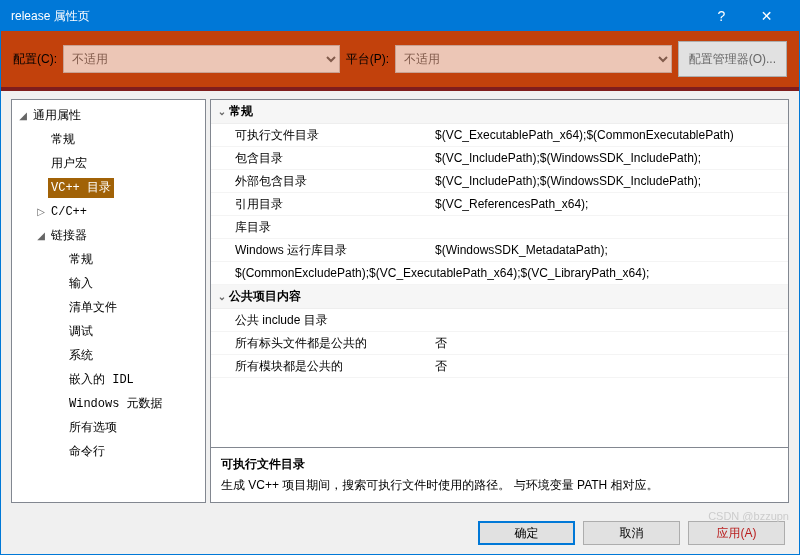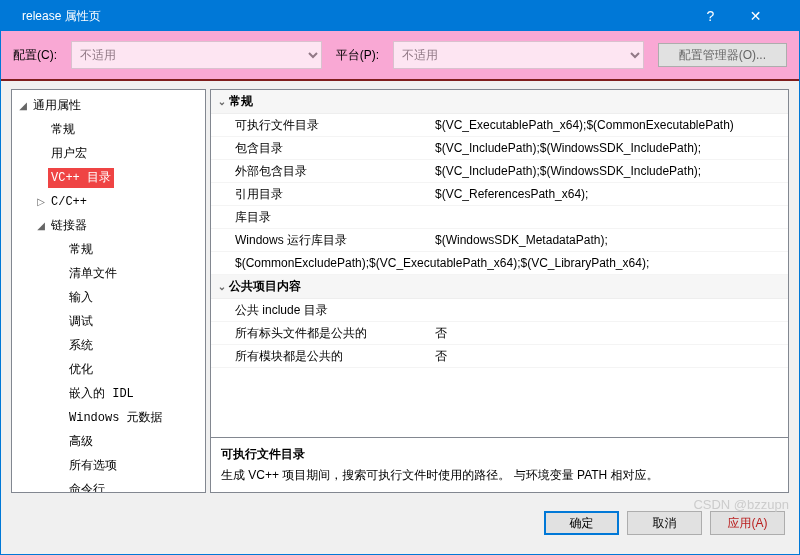--- a/index.html
+++ b/index.html
@@ -1,45 +1,45 @@
 <!DOCTYPE html>
 <html><head>
 <meta charset="utf-8">
 <style>
 * { box-sizing: border-box; margin: 0; padding: 0; font-family: "Microsoft YaHei", "Segoe UI", sans-serif; }
 body { width: 800px; height: 555px; background: #f0f0f0; border: 1px solid #0078d7; overflow: hidden; position: relative; }
-.titlebar { background: #0078d7; color: #fff; height: 30px; display: flex; align-items: center; padding: 0 21px; font-size: 12px; }
+.titlebar { background: #0078d7; color: #fff; height: 30px; display: flex; align-items: center; padding: 0 10px; font-size: 12px; }
 .titlebar .title { flex: 1; }
 .titlebar .btn { width: 45px; text-align: center; font-size: 14px; cursor: pointer; }
-.toolbar { background: #f9a8d4; padding: 10px 12px; display: flex; align-items: center; font-size: 12px; gap: 14px; border-bottom: 2px solid #7f1d1d; }
+.toolbar { background: #c2410c; padding: 10px 12px; display: flex; align-items: center; font-size: 12px; gap: 6px; border-bottom: 4px solid #7f1d1d; }
 .toolbar select { flex: 1; height: 28px; font-size: 12px; background: #fff; border: 1px solid #ccc; color: #666; padding: 0 4px; }
-.toolbar button { height: 24px; padding: 0 20px; font-size: 12px; background: #e1e1e1; border: 1px solid #adadad; color: #666; }
+.toolbar button { height: 36px; padding: 0 10px; font-size: 12px; background: #e1e1e1; border: 1px solid #adadad; color: #666; }
 .main { display: flex; height: 420px; }
 .tree { width: 195px; border: 1px solid #828790; background: #fff; margin: 8px 2px 8px 10px; overflow-y: auto; font-size: 12px; padding: 4px 0; }
 .tree-item { padding: 2px 0 2px 4px; display: flex; align-items: center; white-space: nowrap; cursor: pointer; line-height: 18px; }
 .tree-item .exp { width: 14px; display: inline-block; text-align: center; color: #666; font-size: 10px; }
 .tree-item .label { padding: 1px 3px; font-family: Liberation Mono, monospace; }
-.tree-item.selected .label { background: #ef4444; color: #fff; }
+.tree-item.selected .label { background: #a16207; color: #fff; }
 .lvl0 { padding-left: 4px; }
 .lvl1 { padding-left: 22px; }
 .lvl2 { padding-left: 40px; }
 .content { flex: 1; margin: 8px 10px 8px 2px; display: flex; flex-direction: column; }
 .grid { flex: 1; border: 1px solid #828790; background: #fff; overflow: auto; font-size: 12px; }
 .grid-section { display: flex; align-items: center; background: #f6f6f6; font-weight: bold; padding: 3px 4px; border-bottom: 1px solid #eee; }
 .grid-section .exp { width: 14px; text-align: center; color: #666; font-size: 10px; }
 .grid-row { display: flex; padding: 2px 0 2px 24px; border-bottom: 1px solid #f4f4f4; line-height: 18px; }
 .grid-row .name { width: 200px; }
 .grid-row .val { flex: 1; color: #000; overflow: hidden; white-space: nowrap; text-overflow: clip; }
 .desc { border: 1px solid #828790; border-top: none; background: #fff; padding: 8px 10px; font-size: 12px; }
 .desc-title { font-weight: bold; margin-bottom: 4px; }
 .footer { display: flex; justify-content: flex-end; gap: 8px; padding: 10px 14px; }
-.footer button { width: 75px; height: 24px; font-size: 12px; background: #e1e1e1; border: 1px solid #adadad; }
+.footer button { width: 97px; height: 24px; font-size: 12px; background: #e1e1e1; border: 1px solid #adadad; }
 .footer button.primary { background: #e1e1e1; border: 2px solid #0078d7; }
 .footer button:disabled { color: #b91c1c; }
-.watermark { position: absolute; right: 10px; bottom: 42px; font-size: 13px; color: #ccc; }
+.watermark { position: absolute; right: 10px; bottom: 32px; font-size: 11px; color: #ccc; }
 </style>
 </head>
 <body>
 
 <div class="titlebar">
   <span class="title">release 属性页</span>
   <span class="btn">?</span>
   <span class="btn">✕</span>
 </div>
 
@@ -76,49 +76,41 @@
       <div class="tree-item lvl1">
         <span class="exp">◢</span>
         <span class="label">链接器</span>
       </div>
       <div class="tree-item lvl2">
         <span class="exp"></span>
         <span class="label">常规</span>
       </div>
       <div class="tree-item lvl2">
         <span class="exp"></span>
-        <span class="label">清单文件</span>
+        <span class="label">输入</span>
       </div>
       <div class="tree-item lvl2">
         <span class="exp"></span>
-        <span class="label">输入</span>
+        <span class="label">清单文件</span>
       </div>
       <div class="tree-item lvl2">
         <span class="exp"></span>
         <span class="label">调试</span>
       </div>
       <div class="tree-item lvl2">
         <span class="exp"></span>
         <span class="label">系统</span>
       </div>
       <div class="tree-item lvl2">
         <span class="exp"></span>
-        <span class="label">优化</span>
-      </div>
-      <div class="tree-item lvl2">
-        <span class="exp"></span>
         <span class="label">嵌入的 IDL</span>
       </div>
       <div class="tree-item lvl2">
         <span class="exp"></span>
         <span class="label">Windows 元数据</span>
-      </div>
-      <div class="tree-item lvl2">
-        <span class="exp"></span>
-        <span class="label">高级</span>
       </div>
       <div class="tree-item lvl2">
         <span class="exp"></span>
         <span class="label">所有选项</span>
       </div>
       <div class="tree-item lvl2">
         <span class="exp"></span>
         <span class="label">命令行</span>
       </div>
     </div>

